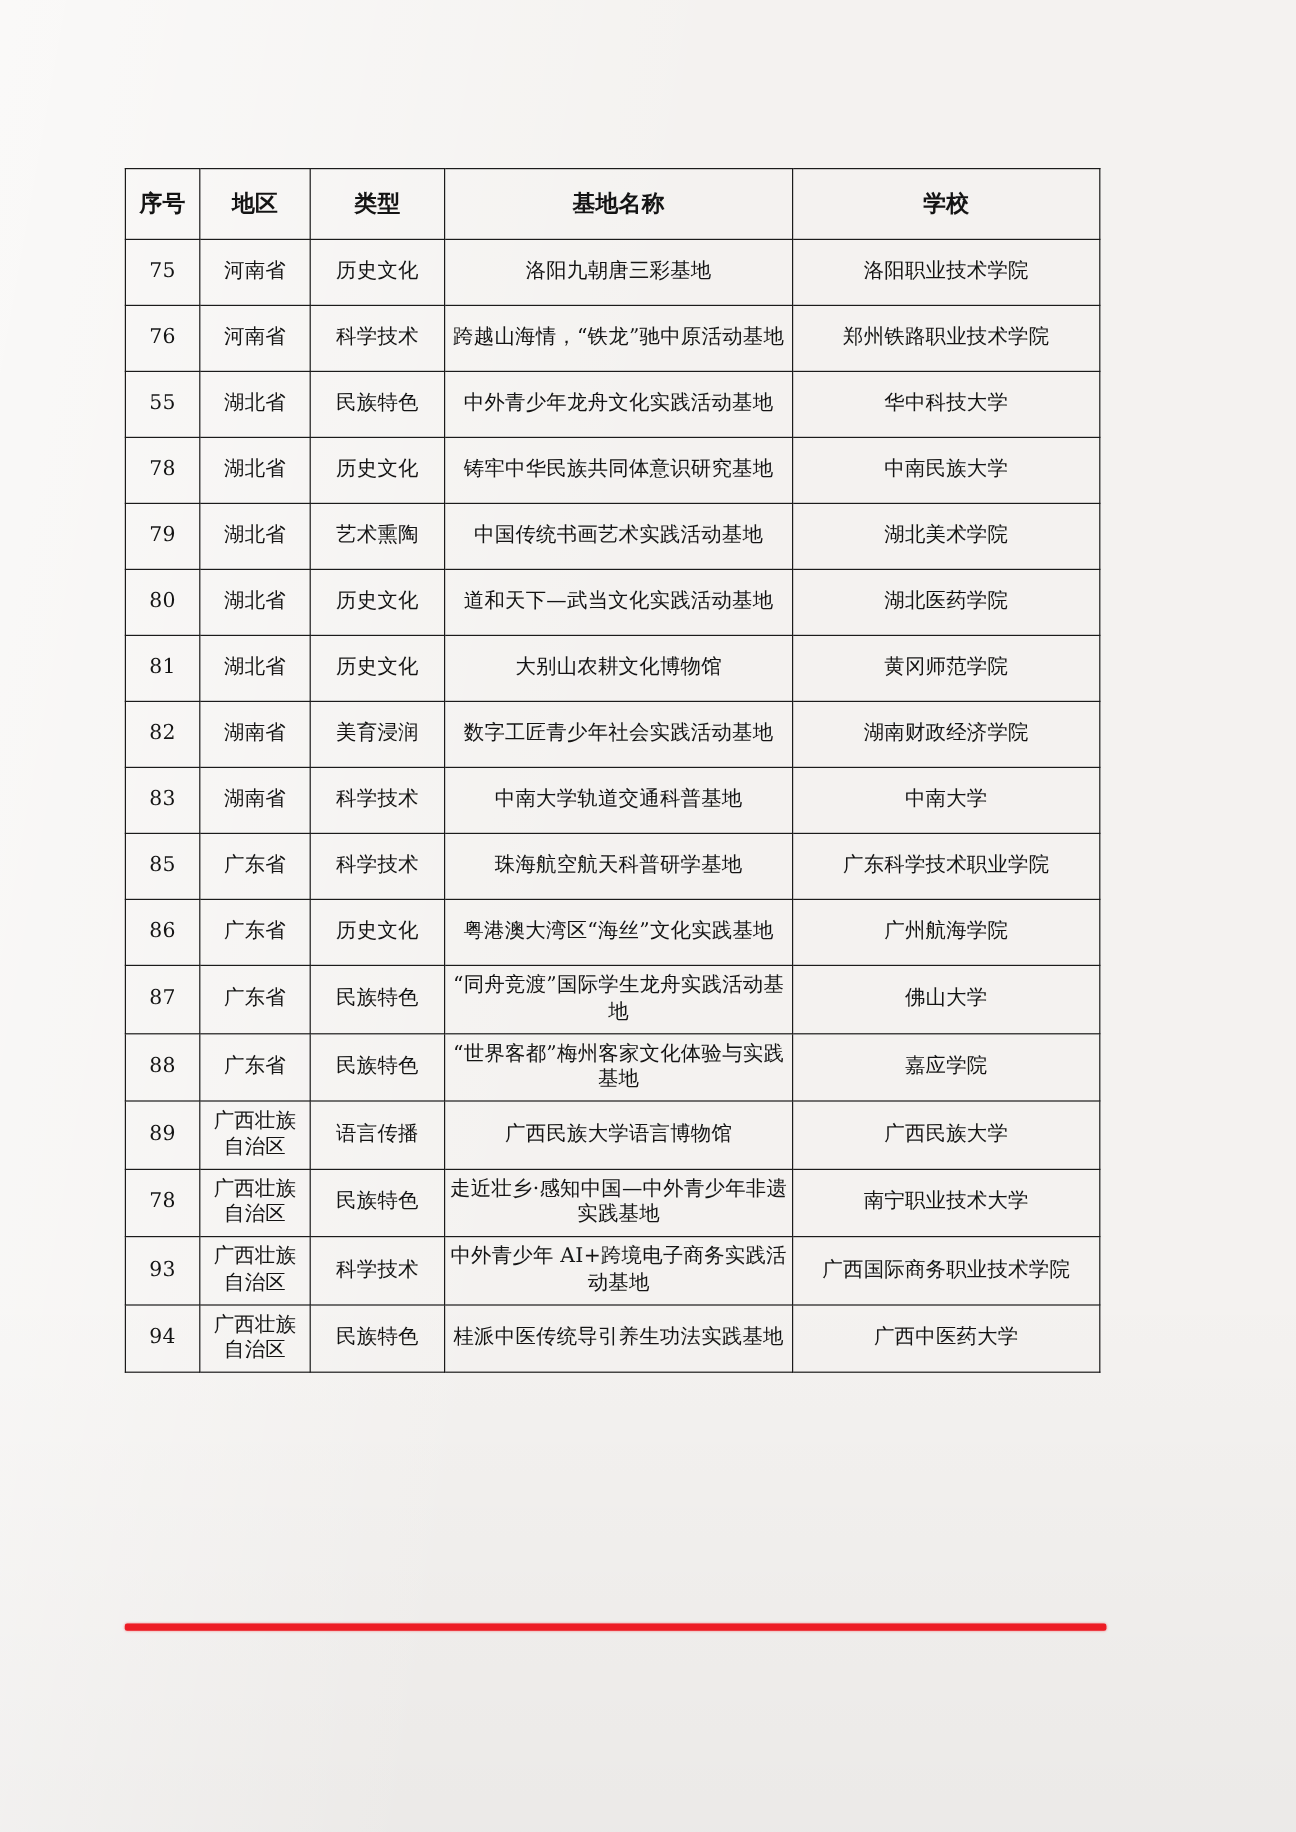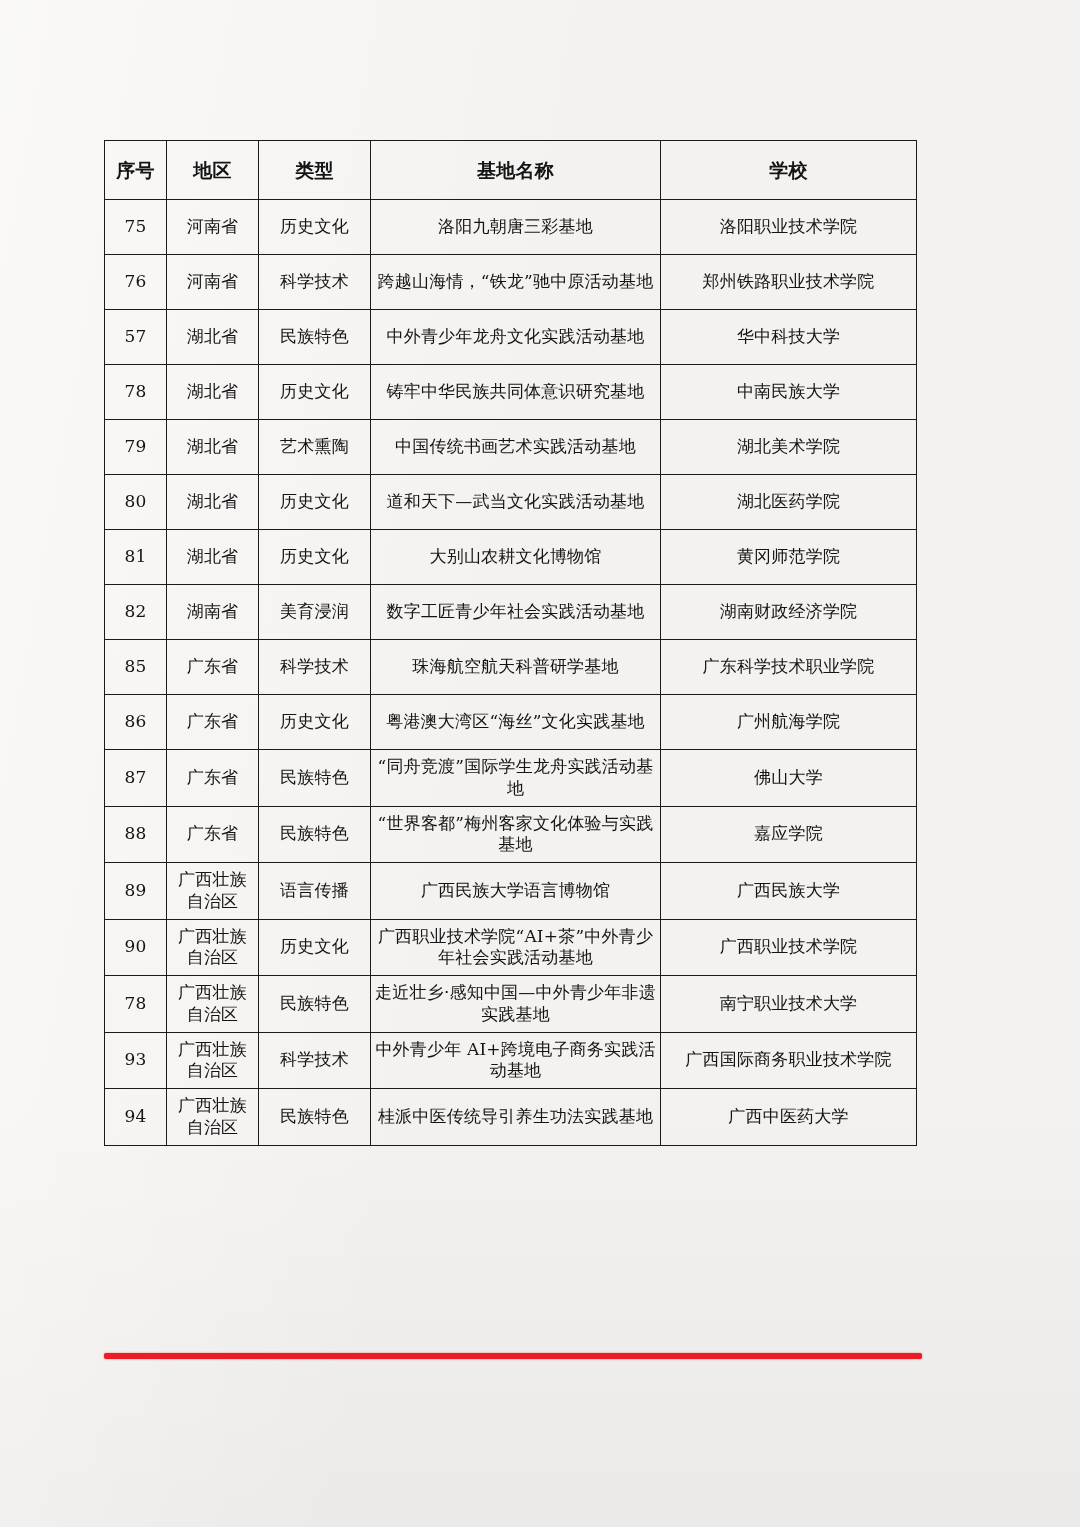--- a/index.html
+++ b/index.html
@@ -117,21 +117,21 @@
             <td class="school">洛阳职业技术学院</td>
           </tr>
           <tr>
             <td class="no">76</td>
             <td class="area">河南省</td>
             <td class="type">科学技术</td>
             <td class="base">跨越山海情，“铁龙”驰中原活动基地</td>
             <td class="school">郑州铁路职业技术学院</td>
           </tr>
           <tr>
-            <td class="no">57</td>
+            <td class="no">55</td>
             <td class="area">湖北省</td>
             <td class="type">民族特色</td>
             <td class="base">中外青少年龙舟文化实践活动基地</td>
             <td class="school">华中科技大学</td>
           </tr>
           <tr>
             <td class="no">78</td>
             <td class="area">湖北省</td>
             <td class="type">历史文化</td>
             <td class="base">铸牢中华民族共同体意识研究基地</td>
@@ -159,20 +159,27 @@
             <td class="school">黄冈师范学院</td>
           </tr>
           <tr>
             <td class="no">82</td>
             <td class="area">湖南省</td>
             <td class="type">美育浸润</td>
             <td class="base">数字工匠青少年社会实践活动基地</td>
             <td class="school">湖南财政经济学院</td>
           </tr>
           <tr>
+            <td class="no">83</td>
+            <td class="area">湖南省</td>
+            <td class="type">科学技术</td>
+            <td class="base">中南大学轨道交通科普基地</td>
+            <td class="school">中南大学</td>
+          </tr>
+          <tr>
             <td class="no">85</td>
             <td class="area">广东省</td>
             <td class="type">科学技术</td>
             <td class="base">珠海航空航天科普研学基地</td>
             <td class="school">广东科学技术职业学院</td>
           </tr>
           <tr>
             <td class="no">86</td>
             <td class="area">广东省</td>
             <td class="type">历史文化</td>
@@ -192,27 +199,20 @@
             <td class="type">民族特色</td>
             <td class="base">“世界客都”梅州客家文化体验与实践基地</td>
             <td class="school">嘉应学院</td>
           </tr>
           <tr>
             <td class="no">89</td>
             <td class="area">广西壮族自治区</td>
             <td class="type">语言传播</td>
             <td class="base">广西民族大学语言博物馆</td>
             <td class="school">广西民族大学</td>
-          </tr>
-          <tr>
-            <td class="no">90</td>
-            <td class="area">广西壮族自治区</td>
-            <td class="type">历史文化</td>
-            <td class="base">广西职业技术学院“AI+茶”中外青少年社会实践活动基地</td>
-            <td class="school">广西职业技术学院</td>
           </tr>
           <tr>
             <td class="no">78</td>
             <td class="area">广西壮族自治区</td>
             <td class="type">民族特色</td>
             <td class="base">走近壮乡·感知中国—中外青少年非遗实践基地</td>
             <td class="school">南宁职业技术大学</td>
           </tr>
           <tr>
             <td class="no">93</td>

